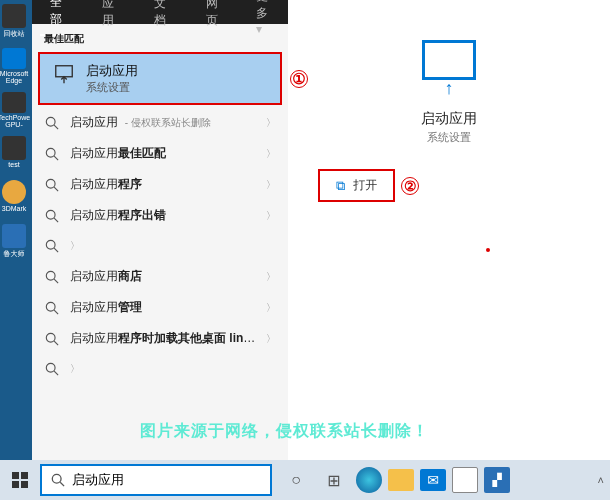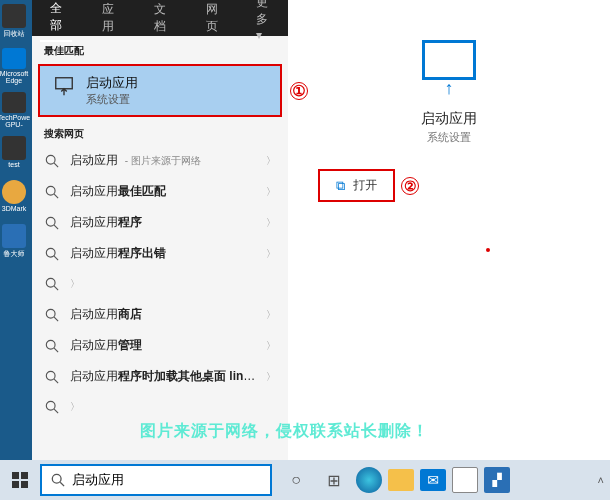--- a/index.html
+++ b/index.html
@@ -8,21 +8,21 @@
 .desktop { position: absolute; left: 0; top: 0; width: 32px; height: 460px; display: flex; flex-direction: column; gap: 8px; padding-top: 4px; }
 .desktop-icon { width: 28px; height: 36px; display: flex; flex-direction: column; align-items: center; font-size: 7px; color: #fff; text-align: center; }
 .desktop-icon .ico { width: 24px; height: 24px; background: #333; border-radius: 3px; margin-bottom: 1px; }
 .desktop-icon:nth-child(2) .ico { background: #0078d4; }
 .desktop-icon:nth-child(5) .ico { background: #e8a840; border-radius: 50%; }
 .desktop-icon:nth-child(6) .ico { background: #2a6fb5; }
 
 .search-panel { position: absolute; left: 32px; top: 0; width: 578px; height: 460px; background: #fff; display: flex; }
 
 .left-col { width: 256px; height: 100%; background: #f5f5f5; display: flex; flex-direction: column; }
-.tabs { height: 36px; background: #202020; display: flex; align-items: center; padding: 0 8px; gap: 20px; }
+.tabs { height: 24px; background: #202020; display: flex; align-items: center; padding: 0 8px; gap: 20px; }
 .tab { color: #bbb; font-size: 12px; padding: 6px 10px; cursor: pointer; }
 .tab.active { color: #fff; border-bottom: 2px solid #fff; }
 .tab-more { color: #bbb; font-size: 12px; padding: 6px 8px; }
 .tabs-right { margin-left: auto; display: flex; gap: 12px; align-items: center; }
 .tabs-right div { color: #aaa; font-size: 14px; }
 
 .section-header { font-size: 10px; font-weight: bold; padding: 8px 12px 4px; color: #222; }
 .best-match { padding: 8px 12px; display: flex; align-items: flex-start; gap: 10px; background: #a8cff0; border: 2px solid #d00; position: relative; margin: 2px 6px; }
 .bm-icon { width: 24px; height: 24px; display: flex; align-items: center; justify-content: center; font-size: 14px; }
 .bm-text .title { font-size: 13px; color: #111; }
@@ -119,30 +119,29 @@
             <path d="M12 22 L12 15 M9 18 L12 15 L15 18" fill="none" stroke="#333" stroke-width="1.5"></path>
           </svg>
       </div>
       <div class="bm-text">
         <div class="title">启动应用</div>
         <div class="sub">系统设置</div>
       </div>
       <div class="annot annot1">①</div>
     </div>
 
-    <div class="section-header">搜索网页</div>
     <div class="result-list" id="results">
         <div class="result-item">
           <span class="search-glyph">
             <svg width="14" height="14" viewBox="0 0 16 16">
               <circle cx="6.5" cy="6.5" r="5" fill="none" stroke="#555" stroke-width="1.3"></circle>
               <line x1="10.5" y1="10.5" x2="15" y2="15" stroke="#555" stroke-width="1.3"></line>
             </svg>
           </span>
-          <span class="txt">启动应用<span class="strong"></span><span class="hint"> - 图片来源于网络</span></span>
+          <span class="txt">启动应用<span class="strong"></span><span class="hint"> - 侵权联系站长删除</span></span>
           <span class="chev">〉</span>
         </div>
         <div class="result-item">
           <span class="search-glyph">
             <svg width="14" height="14" viewBox="0 0 16 16">
               <circle cx="6.5" cy="6.5" r="5" fill="none" stroke="#555" stroke-width="1.3"></circle>
               <line x1="10.5" y1="10.5" x2="15" y2="15" stroke="#555" stroke-width="1.3"></line>
             </svg>
           </span>
           <span class="txt">启动应用<span class="strong">最佳匹配</span></span>

